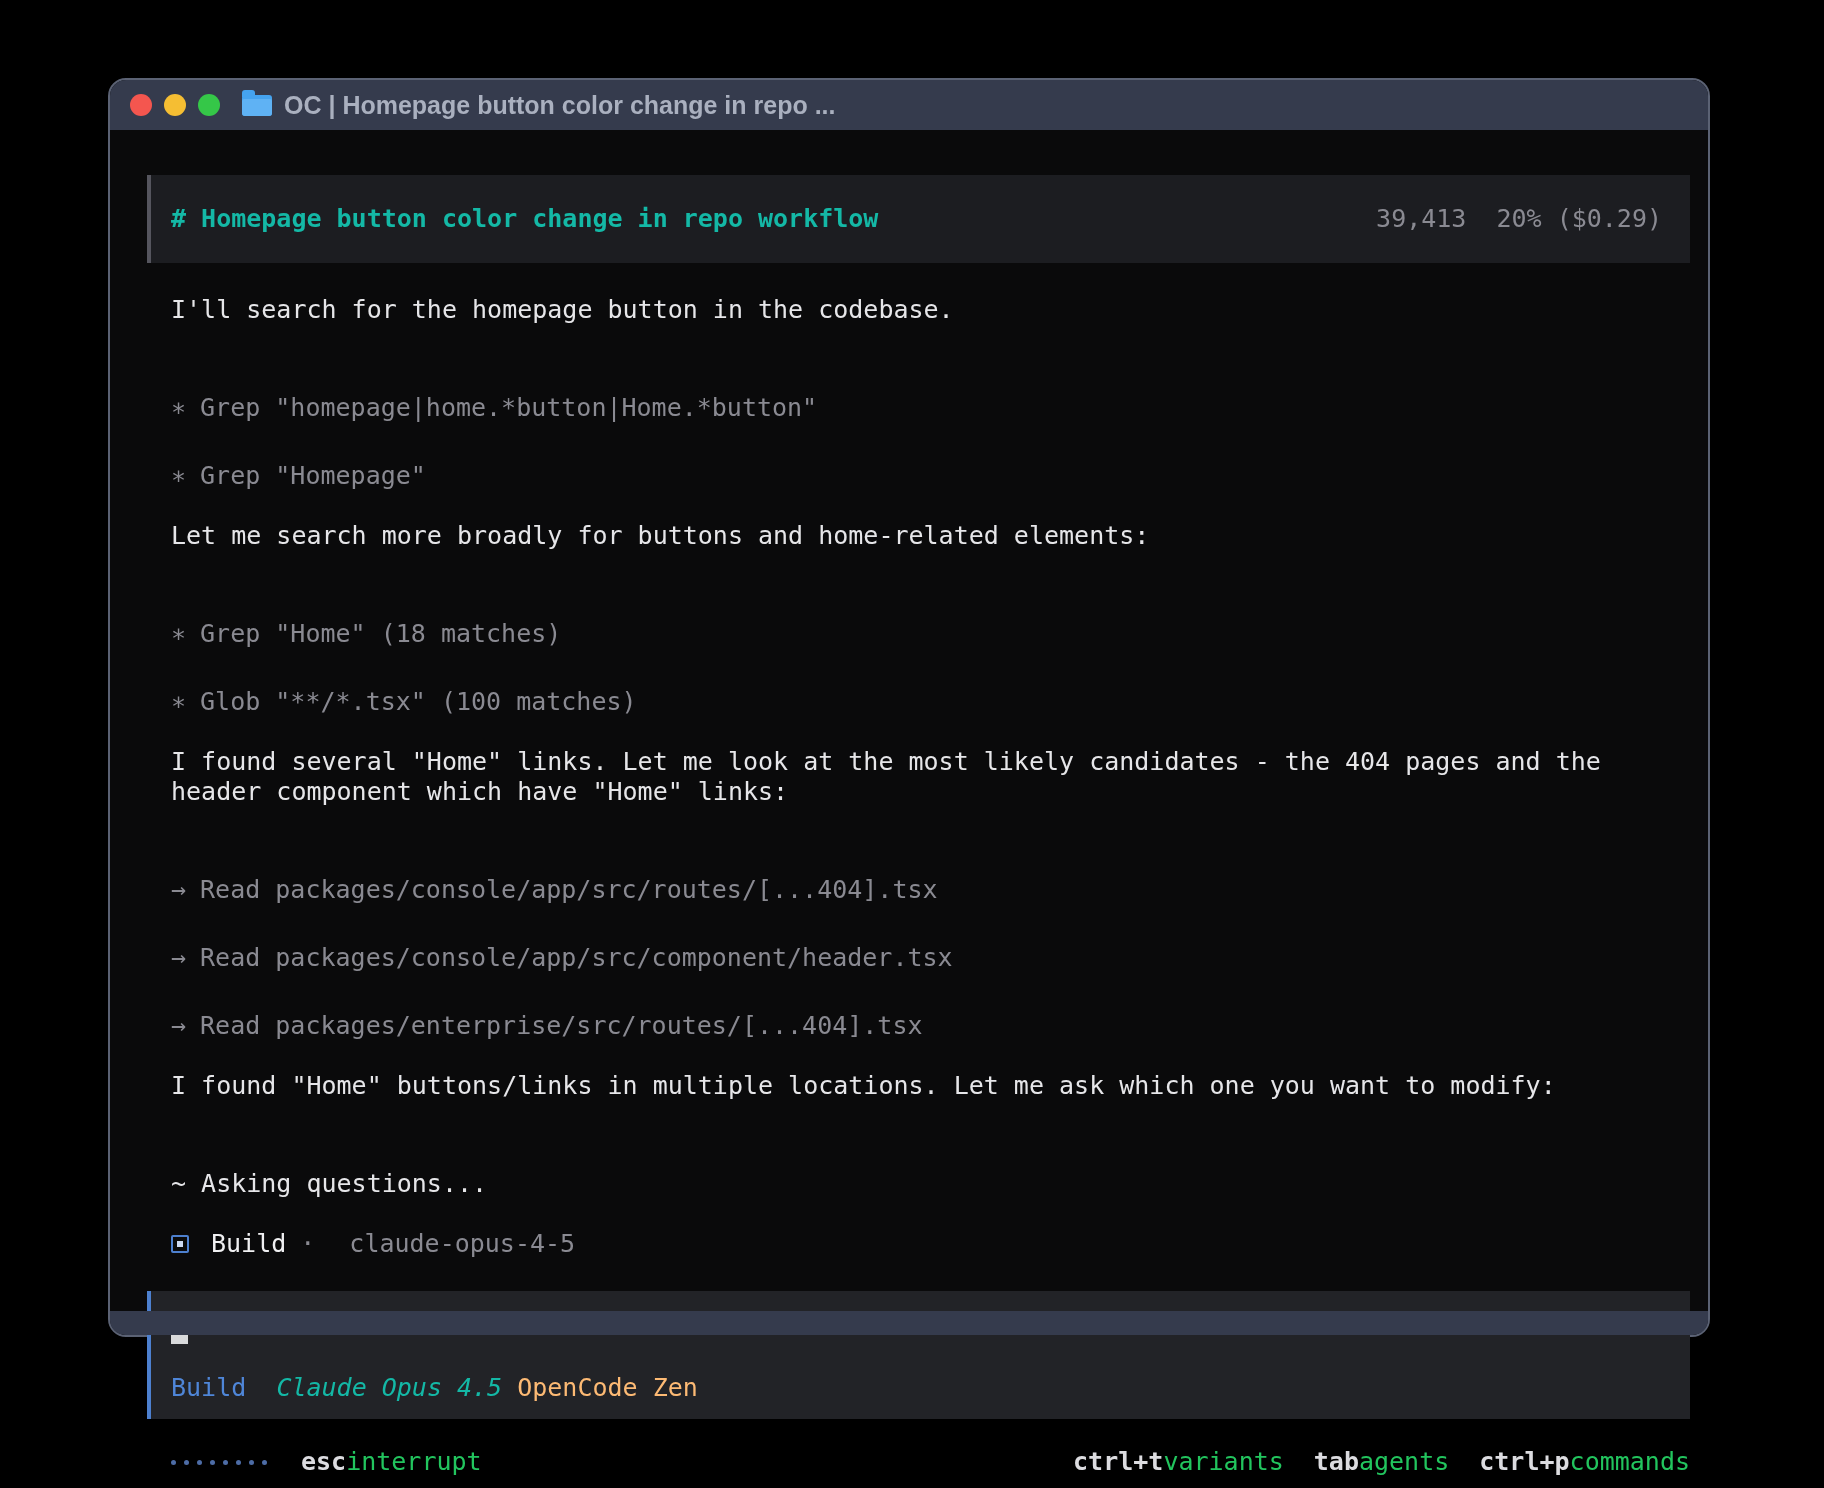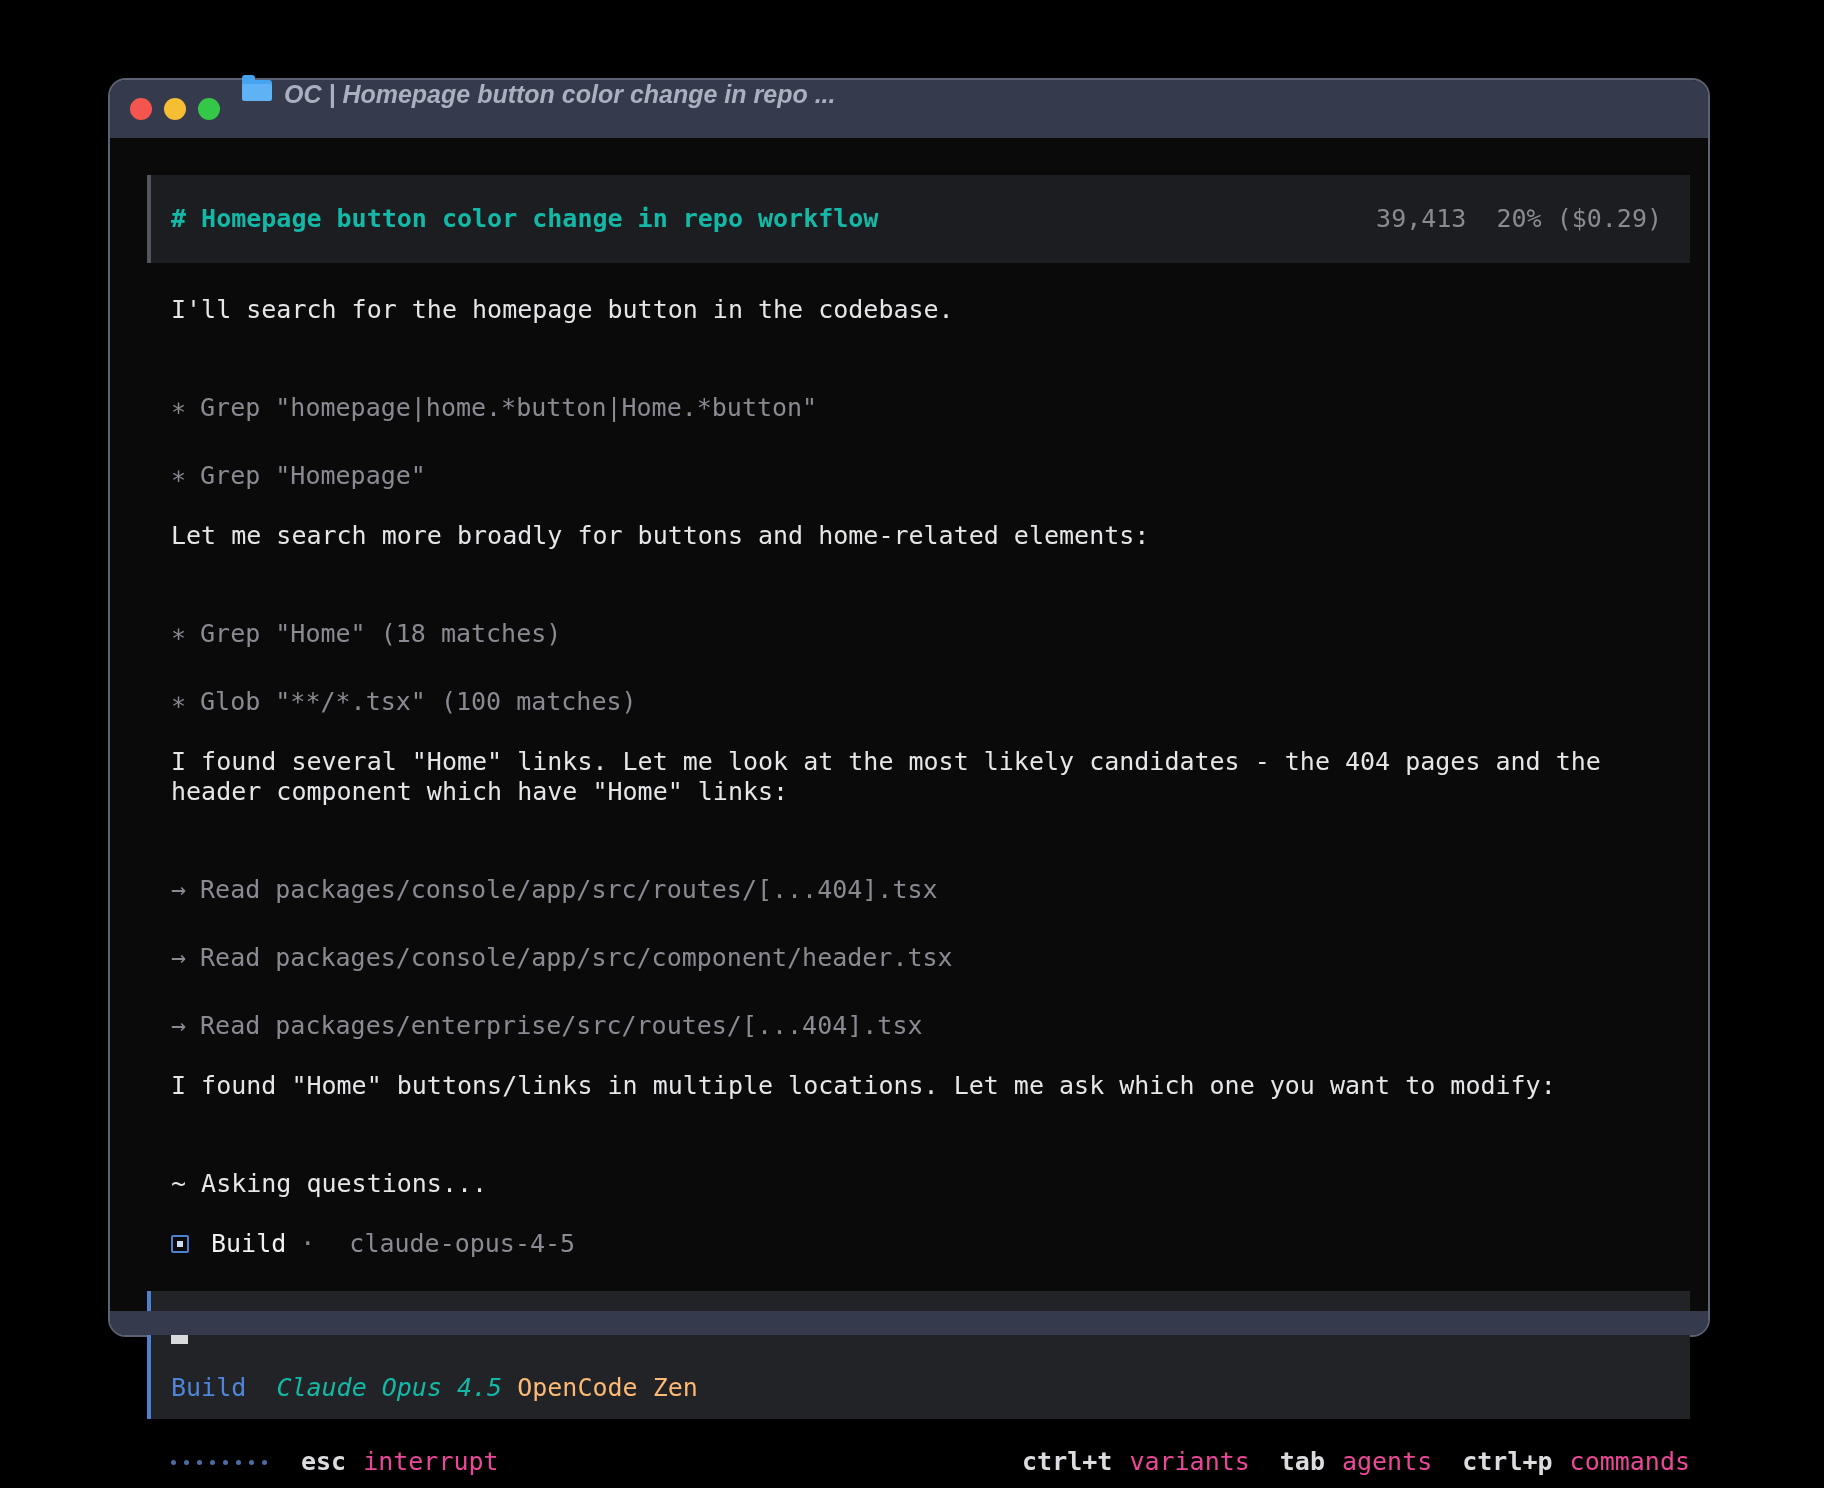--- a/index.html
+++ b/index.html
@@ -4,22 +4,22 @@
 <style>
   * { margin:0; padding:0; box-sizing:border-box; }
   html,body { width:1824px; height:1488px; background:#000; overflow:hidden; }
   body { font-family:"DejaVu Sans Mono", monospace; }
 
   .window{
     position:absolute; left:108px; top:78px; width:1602px; height:1259px;
     background:#0a0a0b; border:2px solid #5b6274; border-radius:18px;
   }
   .titlebar{
-    height:58px; background:#353b4d; border-radius:16px 16px 0 0;
-    display:flex; padding:0 20px;font-style:italic;
+    height:50px; background:#353b4d; border-radius:16px 16px 0 0;
+    display:flex; align-items:center; padding:0 20px;
   }
   .lights{ display:flex; gap:12px; align-items:center; }
   .light{ width:22px; height:22px; border-radius:50%; }
   .light.red{ background:#f4564f; }
   .light.yellow{ background:#f5be33; }
   .light.green{ background:#35c748; }
   .folder{ width:30px; height:21px; background:#45a3ef; border-radius:3px; position:relative; margin-left:22px; }
   .folder::before{ content:""; position:absolute; top:-5px; left:0; width:13px; height:7px; background:#45a3ef; border-radius:3px 3px 0 0; }
   .folder::after{ content:""; position:absolute; top:4px; left:0; width:30px; height:17px; background:#5fb2f4; border-radius:2px 2px 3px 3px; }
   .wtitle{ margin-left:12px; font-family:"Liberation Sans", sans-serif; font-weight:bold; font-size:25px; color:#aab0bf; }
@@ -59,21 +59,21 @@
   .modelrow{ margin-top:29px; white-space:pre; }
   .modelrow .agent{ color:#4f86d8; }
   .modelrow .model{ color:#14b8a6;font-style:italic; }
   .modelrow .provider{ color:#fdba74; }
 
   .statusbar{ margin-top:28px; display:flex; align-items:center; justify-content:space-between; padding-left:24px; height:30px; }
   .sb-left{ display:flex; align-items:center; }
   .dots{ display:flex; gap:8px; margin-right:34px; }
   .dot{ width:5px; height:5px; border-radius:50%; background:#4d6ca6; }
   .key{ color:#dcdce0; font-weight:bold; }
-  .hintlabel{ color:#ec4899; margin-left:17px; }
+  .hintlabel{ color:#22c55e; margin-left:0; }
   .sb-right{ display:flex; gap:30px; }
   .hint{ display:flex; align-items:center; }
 </style>
 </head>
 <body>
 
 <div class="window">
   <div class="titlebar">
     <div class="lights">
       <div class="light red"></div>

